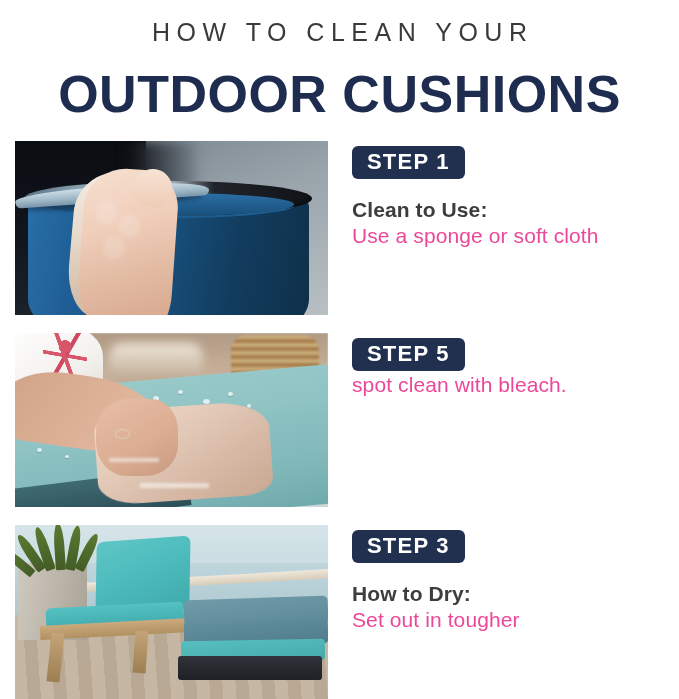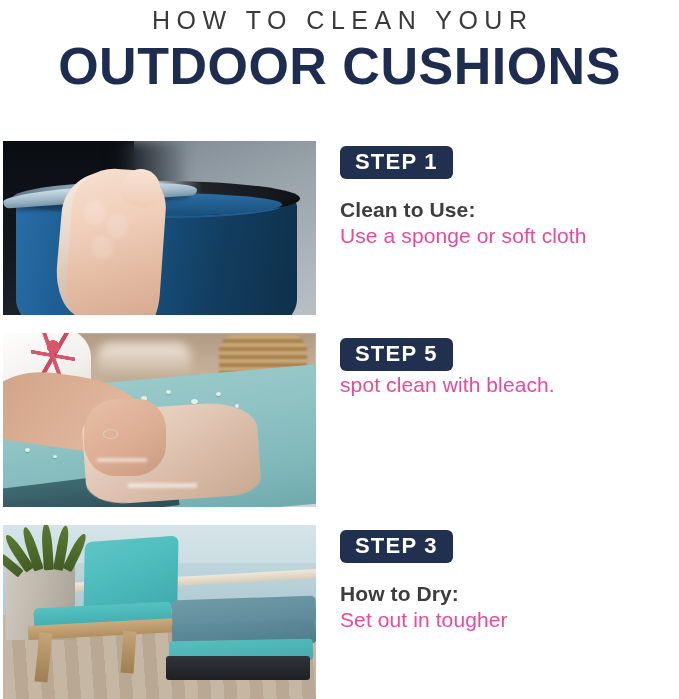--- a/index.html
+++ b/index.html
@@ -11,54 +11,54 @@
     width: 679px;
     height: 699px;
     overflow: hidden;
     font-family: "Liberation Sans", sans-serif;
     position: relative;
   }
 
   
   .header {
     width: 679px;
-    padding-top: 4px;
+    padding-top: 16px;
     text-align: center;
   }
   .header-line-top,
   .header-line-bottom {
     color: #3a3a3a;
     font-size: 25px;
     font-weight: 400;
     letter-spacing: 6.5px;
     line-height: 28px;
     white-space: nowrap;
     text-indent: 6.5px;
   }
   .header-line-top { margin-top: 2px; }
   .header-title {
     color: #1e2d4f;
     font-size: 52px;
     font-weight: 700;
     letter-spacing: 0.5px;
     line-height: 62px;
-    margin-top: 1px;
+    margin-top: 17px;
     white-space: nowrap;
   }
   .header-line-bottom {
     margin-top: 4px;
     font-size: 24px;
     letter-spacing: 6px;
   }
 
   
   .steps {
     position: absolute;
     top: 141px;
-    left: 0;
+    left: 12px;
     width: 569px;
   }
   .step-row {
     position: relative;
     width: 679px;
     display: flex;
     align-items: flex-start;
   }
   .step-row-1 { height: 192px; }
   .step-row-2 { height: 192px; }

